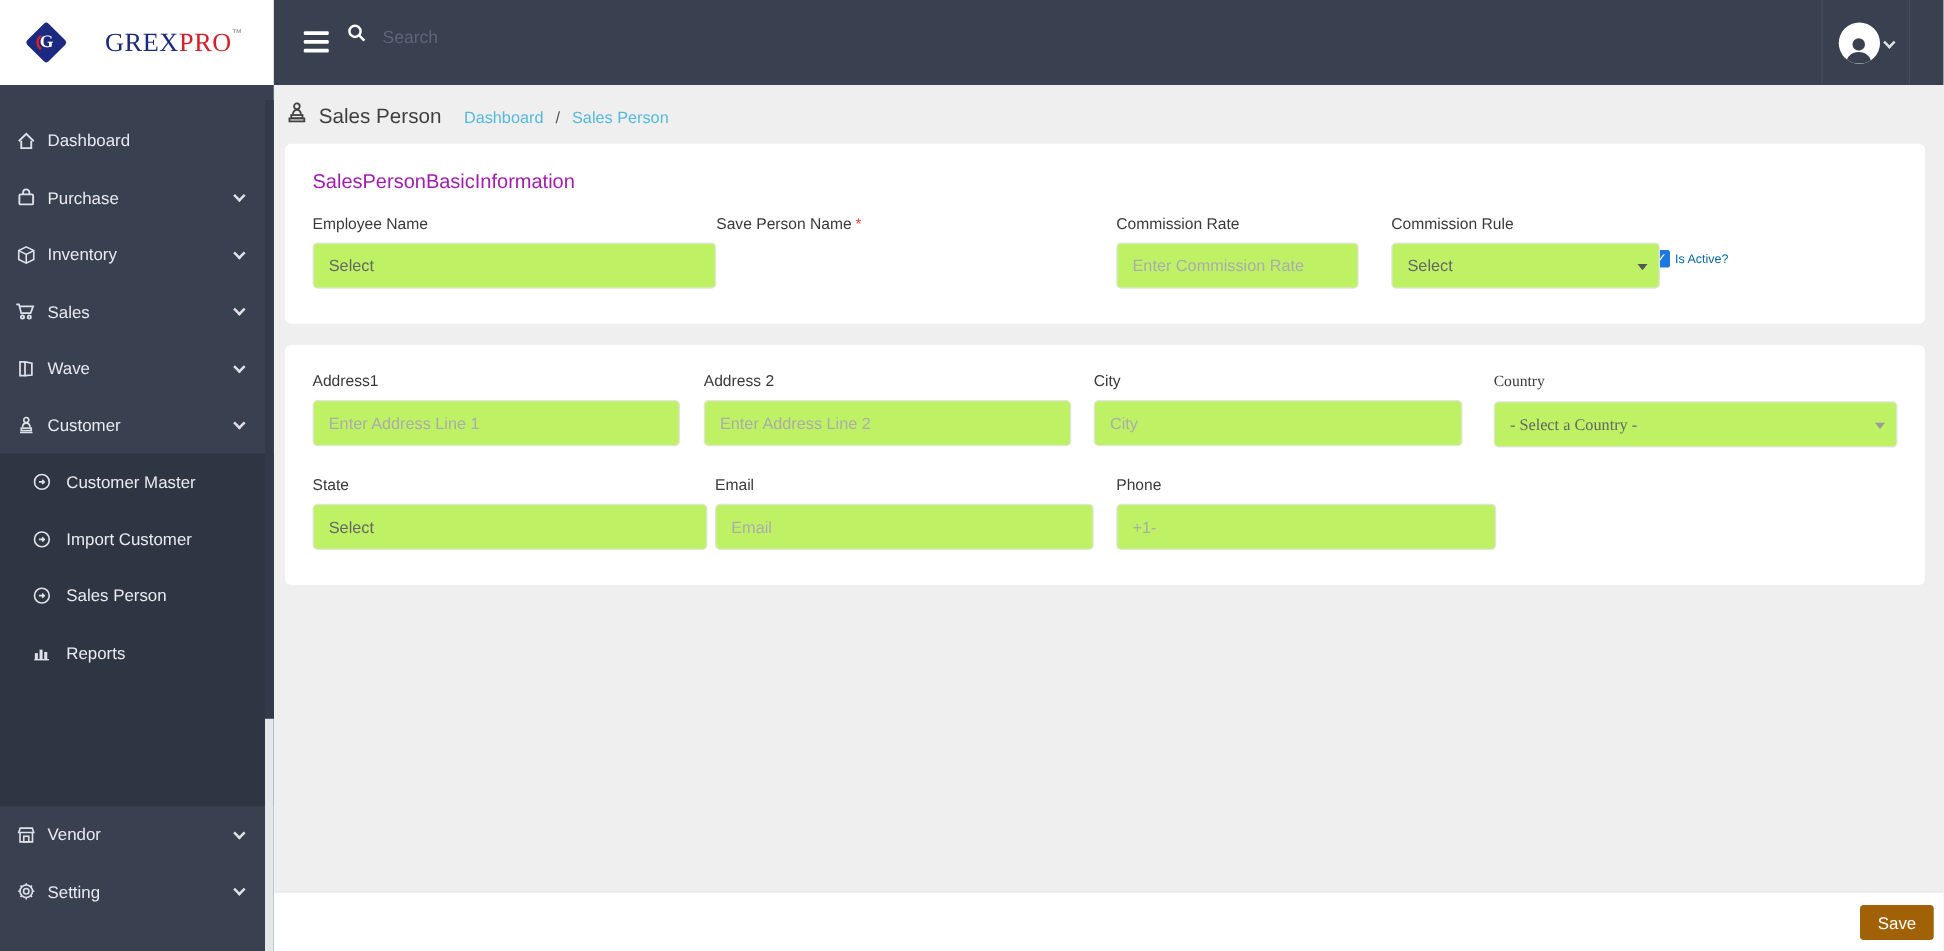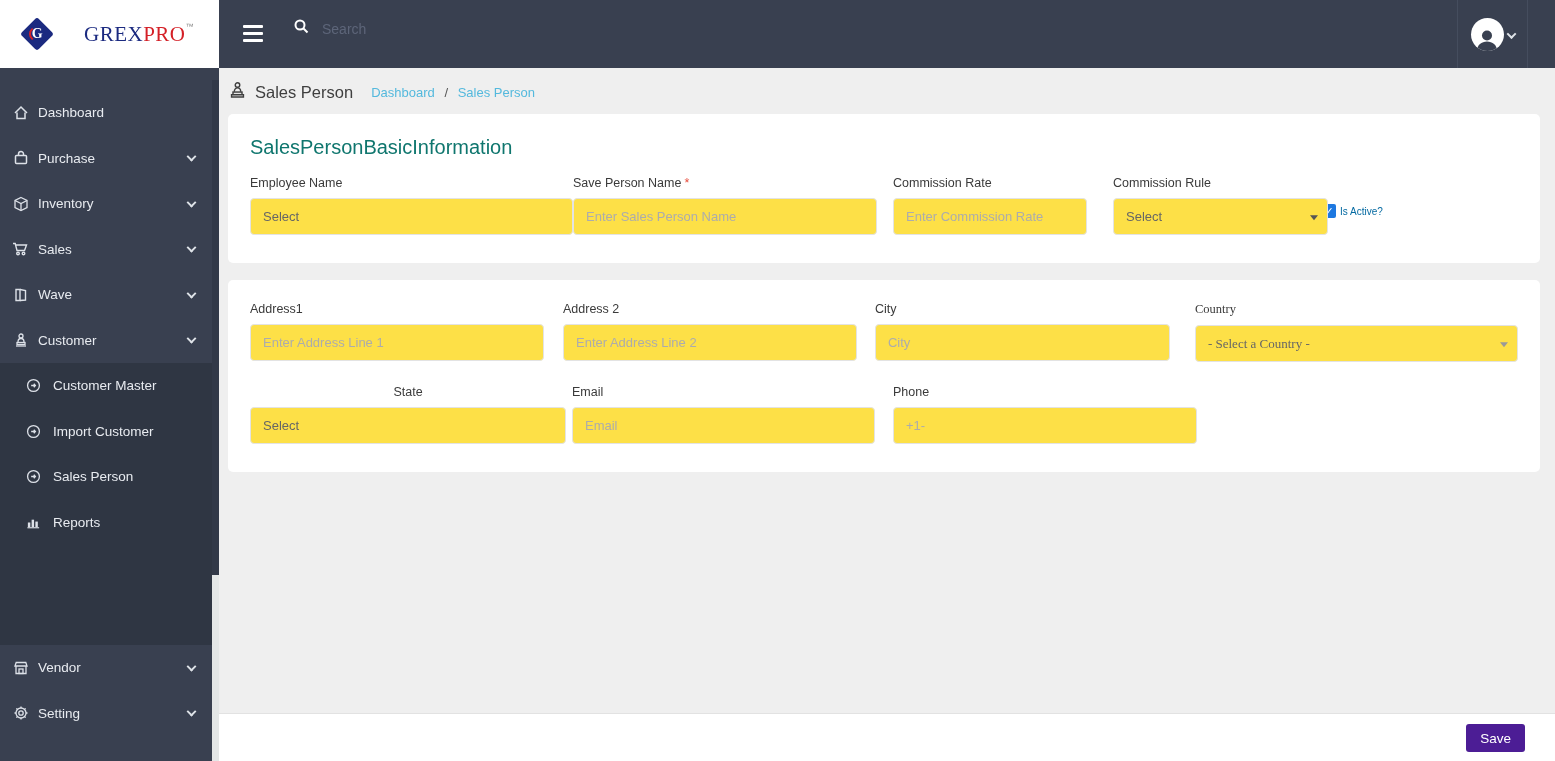--- a/index.html
+++ b/index.html
@@ -26,71 +26,71 @@
   .submenu .nav-item { padding-left:25px;text-align:right; }
   .submenu .nav-item .ico { margin-right:11px; }
 
   .sb-thumb { position:absolute; top:80px; right:0; width:7px; height:495px; background:#323948; }
   .sb-track { position:absolute; top:575px; right:0; width:7px; height:186px; background:#e4e7e7; }
 
   
   .topbar { position:absolute; left:219px; top:0; right:0; height:68px; background:#394050; z-index:4; }
   .hamburger { position:absolute; left:24px; top:25px; width:20px; cursor:pointer; }
   .hamburger div { height:3px; background:#fff; margin-bottom:4px; border-radius:1px; }
-  .search-wrap { position:absolute; left:74px; top:18px; display:flex; }
+  .search-wrap { position:absolute; left:58px; top:18px; display:flex; }
   .search-wrap .ico { margin-right:12px; }
   .search-input { background:transparent; border:none; outline:none; color:#dfe3e8; font-size:14px; width:220px; font-family:"Liberation Sans",sans-serif; }
   .search-input::placeholder { color:#5d6579; }
   .user-box { position:absolute; right:27px; top:0; width:71px; height:68px; border-left:1px solid #454d5e; border-right:1px solid #454d5e; display:flex; align-items:center; justify-content:center; cursor:pointer; }
   .avatar-circle { width:33px; height:33px; border-radius:50%; background:#fff; display:flex; align-items:flex-end; justify-content:center; overflow:hidden; }
   .user-chev { width:7px; height:7px; border-right:2px solid #dfe3e8; border-bottom:2px solid #dfe3e8; transform:rotate(45deg) translate(-1px,-1px); margin-left:4px; margin-top:2px;}
 
   
   .page { position:absolute; left:219px; top:68px; right:0; bottom:0; background:#efefef; }
   .crumb-row { display:flex; align-items:center; padding:13px 0 10px 9px; }
   .crumb-title { display:flex; align-items:center; gap:8px; color:#3f3f3f; font-size:16.5px; }
   .crumbs { margin-left:18px; font-size:13px; }
   .crumb-link { color:#54b9dd; cursor:pointer; text-decoration:none; }
   .crumb-sep { color:#555; margin:0 6px; }
 
   .card { background:#fff; border-radius:5px; margin:0 15px 0 9px; padding:22px 22px 28px 22px; }
   .card + .card { margin-top:17px; }
-  .card-title { font-size:20px; color:#0f766e; font-weight:400; margin-bottom:17px; }
+  .card-title { font-size:16px; color:#a21caf; font-weight:400; margin-bottom:17px; }
   .frow { display:flex; align-items:flex-start; }
   .frow + .frow { margin-top:23px; }
   .field label { display:block; font-size:12.5px; color:#3a3a3a; margin-bottom:8px; font-weight:400; }
   .req { color:#e74c3c; margin-left:3px; }
-  .tbox { height:37px; width:100%; border:1px solid #e3e3e3; border-radius:4px; background:#fde047; font-size:13px; color:#666; padding:0 12px; display:flex; align-items:center; position:relative; }
+  .tbox { height:37px; width:100%; border:1px solid #e3e3e3; border-radius:4px; background:#bef264; font-size:13px; color:#666; padding:0 12px; display:flex; align-items:center; position:relative; }
   input.tbox { font-family:"Liberation Sans",sans-serif; outline:none; display:block; line-height:35px; }
   input.tbox::placeholder { color:#acacac; }
   .arrow-dn { position:absolute; right:9px; top:50%; transform:translateY(-35%); width:0; height:0; border-left:4px solid transparent; border-right:4px solid transparent; border-top:5px solid #555; }
   .arrow-dn.gray { border-top-color:#999; }
 
   
   .w-emp { width:323px; }
   .w-spn { width:304px; }
   .w-crate { width:194px; margin-left:16px; }
   .w-crule { width:215px; margin-left:26px; }
   .isactive { display:flex; align-items:center; margin-left:-6px; margin-top:28px; }
   .checkbox { width:14px; height:14px; background:#1d78e0; border-radius:2px; color:#fff; font-size:11px; line-height:14px; text-align:center; cursor:pointer; flex:0 0 14px; }
   .isactive span.lbl { font-size:10px; color:#0369a1; margin-left:4px; }
 
   
   .w-a1 { width:303px; }
   .w-a2 { width:303px; margin-left:19px; }
   .w-city { width:304px; margin-left:18px; }
   .w-country { width:333px; margin-left:25px;font-family:Liberation Serif, serif; }
-  .w-state { width:316px;text-align:center; }
+  .w-state { width:316px; }
   .w-email { width:303px; margin-left:6px; }
   .w-phone { width:304px; margin-left:18px; }
   .card { overflow:visible; }
 
   
   .footer { position:absolute; left:0; right:0; bottom:0; height:48px; background:#fff; border-top:1px solid #e2e2e2; }
-  .save-btn { position:absolute; right:30px; top:10px; height:28px; padding:0 14px; background:#4c1d95; color:#fff; border:none; border-radius:3px; font-size:13.5px; cursor:pointer; font-family:"Liberation Sans",sans-serif; }
+  .save-btn { position:absolute; right:8px; top:10px; height:28px; padding:0 14px; background:#a16207; color:#fff; border:none; border-radius:3px; font-size:13.5px; cursor:pointer; font-family:"Liberation Sans",sans-serif; }
 </style>
 </head>
 <body>
 
 <div class="app">
 
   <div class="sidebar">
     <div class="logo-box">
       <div class="logo-diamond">
           <span>G</span>
@@ -292,21 +292,20 @@
       <div class="card-title">SalesPersonBasicInformation</div>
       <div class="frow">
         <div class="field w-emp">
           <label>Employee Name</label>
           <div class="tbox">
               <span>Select</span>
             </div>
         </div>
         <div class="field w-spn">
           <label><span>Save Person Name</span><span class="req">*</span></label>
-          <input class="tbox" placeholder="Enter Sales Person Name" style="">
         </div>
         <div class="field w-crate">
           <label>Commission Rate</label>
           <input class="tbox" placeholder="Enter Commission Rate" style="">
         </div>
         <div class="field w-crule">
           <label>Commission Rule</label>
           <div class="tbox">
               <span>Select</span>
               <span class="arrow-dn"></span>

